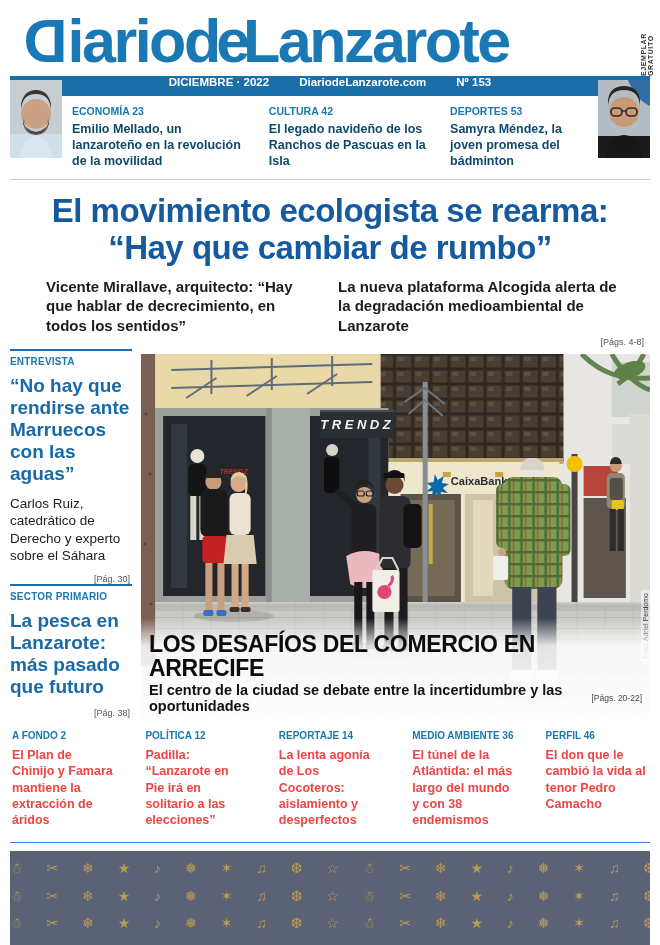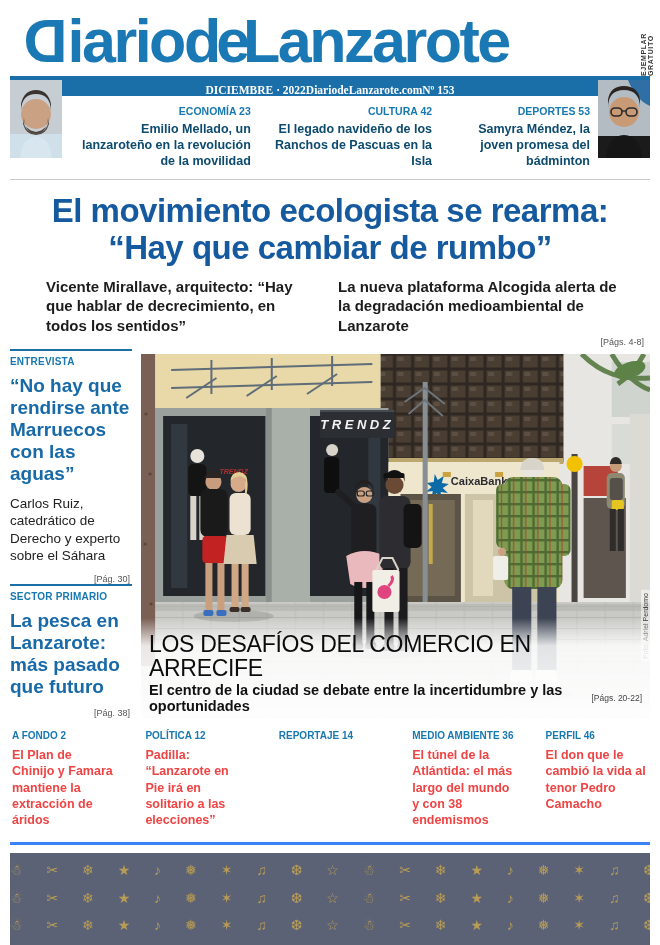--- a/index.html
+++ b/index.html
@@ -15,25 +15,25 @@
     line-height:70px;white-space:nowrap;padding-left:16px;
   }
   .logo .flip{display:inline-block;transform:scaleX(-1);}
   .logo .tight{letter-spacing:-5px;margin-right:-2px;}
   .gratuito{
     position:absolute;right:-4px;top:4px;writing-mode:vertical-rl;transform:rotate(180deg);
     font-size:7px;letter-spacing:.6px;color:#333;font-weight:bold;
   }
   
   .datebar{
-    height:20px;background:#1a6fa8;color:#fff;display:flex;align-items:flex-end;
-    justify-content:center;font-size:11.5px;font-weight:bold;font-family:Liberation Serif, serif;
-  }
-  
-  .teasers{position:relative;border-bottom:1px solid #c9c9c9;padding:9px 0 10px;min-height:56px;text-align:right;}
+    height:20px;background:#1a6fa8;color:#fff;display:flex;align-items:flex-start;
+    justify-content:center;gap:30px;font-size:11.5px;font-weight:bold;
+  }
+  
+  .teasers{position:relative;border-bottom:1px solid #c9c9c9;padding:9px 0 10px;min-height:56px;}
   .teaser-photo{position:absolute;top:-16px;width:52px;height:78px;overflow:hidden;background:#b9c2c8;}
   .teaser-photo.left{left:0;}
   .teaser-photo.right{right:0;}
   .teaser-cols{display:grid;grid-template-columns:1.15fr 1.05fr .9fr;gap:18px;margin:0 60px 0 62px;}
   .teaser .t-label{font-size:10.5px;font-weight:bold;color:#1878b0;margin-bottom:4px;}
   .teaser .t-text{font-size:12.5px;color:#0c4a6e;line-height:1.28;font-weight:bold;}
   
   .lead-headline{
     text-align:center;color:#15599e;font-weight:bold;font-size:33px;
     line-height:1.13;letter-spacing:-.5px;margin:12px 4px 10px;
@@ -56,28 +56,28 @@
   .photo-wrap{position:relative;flex:1;background:#ccc;overflow:hidden;}
   .photo-wrap svg.scene{position:absolute;inset:0;width:100%;height:100%;}
   .photo-credit{
     position:absolute;right:0;bottom:56px;writing-mode:vertical-rl;transform:rotate(180deg);
     font-size:7px;color:#333;background:rgba(255,255,255,.5);padding:3px 1px;
   }
   .caption{
     position:absolute;left:0;right:0;bottom:0;padding:14px 8px 4px;
     background:linear-gradient(180deg,rgba(255,255,255,0) 0%,rgba(255,255,255,.85) 28%,rgba(255,255,255,.97) 100%);
   }
-  .cap-title{font-size:23px;font-weight:normal;color:#0c0c0c;letter-spacing:-.3px;line-height:1.05;}
+  .cap-title{font-size:23px;font-weight:bold;color:#0c0c0c;letter-spacing:-.3px;line-height:1.05;}
   .cap-sub-row{display:flex;align-items:center;margin-top:2px;}
   .cap-sub{font-size:14.5px;font-weight:bold;color:#111;}
   .cap-pages{font-size:8.5px;color:#444;margin-left:auto;padding-left:8px;white-space:nowrap;}
   
   .bottom-strip{
     display:grid;grid-template-columns:repeat(5,1fr);gap:31px;
-    margin-top:12px;padding:0 2px 14px;border-bottom:3px solid #3b82f6;
+    margin-top:12px;padding:0 2px 14px;border-bottom:1px solid #3b82f6;
   }
   .b-label{font-size:10px;font-weight:bold;color:#1878b0;}
   .b-text{font-size:12.5px;color:#ef4444;line-height:1.3;margin-top:6px;font-weight:bold;}
   
   .ad{margin-top:8px;height:176px;background:#5b6276;position:relative;overflow:hidden;}
   .pattern{height:88px;overflow:hidden;color:#c9a64f;opacity:.85;text-align:center;
     font-size:14px;line-height:1.95;letter-spacing:10px;padding-top:4px;white-space:nowrap;}
   .ad-bottom{display:flex;align-items:center;padding:6px 26px 0 30px;}
 </style>
 </head>
@@ -350,20 +350,21 @@
     <div class="b-item">
       <div class="b-label">A FONDO 2</div>
       <div class="b-text">El Plan de Chinijo y Famara mantiene la extracción de áridos</div>
     </div>
     <div class="b-item">
       <div class="b-label">POLÍTICA 12</div>
       <div class="b-text">Padilla: “Lanzarote en Pie irá en solitario a las elecciones”</div>
     </div>
     <div class="b-item">
       <div class="b-label">REPORTAJE 14</div>
+      <div class="b-text">La lenta agonía de Los Cocoteros: aislamiento y desperfectos</div>
     </div>
     <div class="b-item">
       <div class="b-label">MEDIO AMBIENTE 36</div>
       <div class="b-text">El túnel de la Atlántida: el más largo del mundo y con 38 endemismos</div>
     </div>
     <div class="b-item">
       <div class="b-label">PERFIL 46</div>
       <div class="b-text">El don que le cambió la vida al tenor Pedro Camacho</div>
     </div>
   </div>

